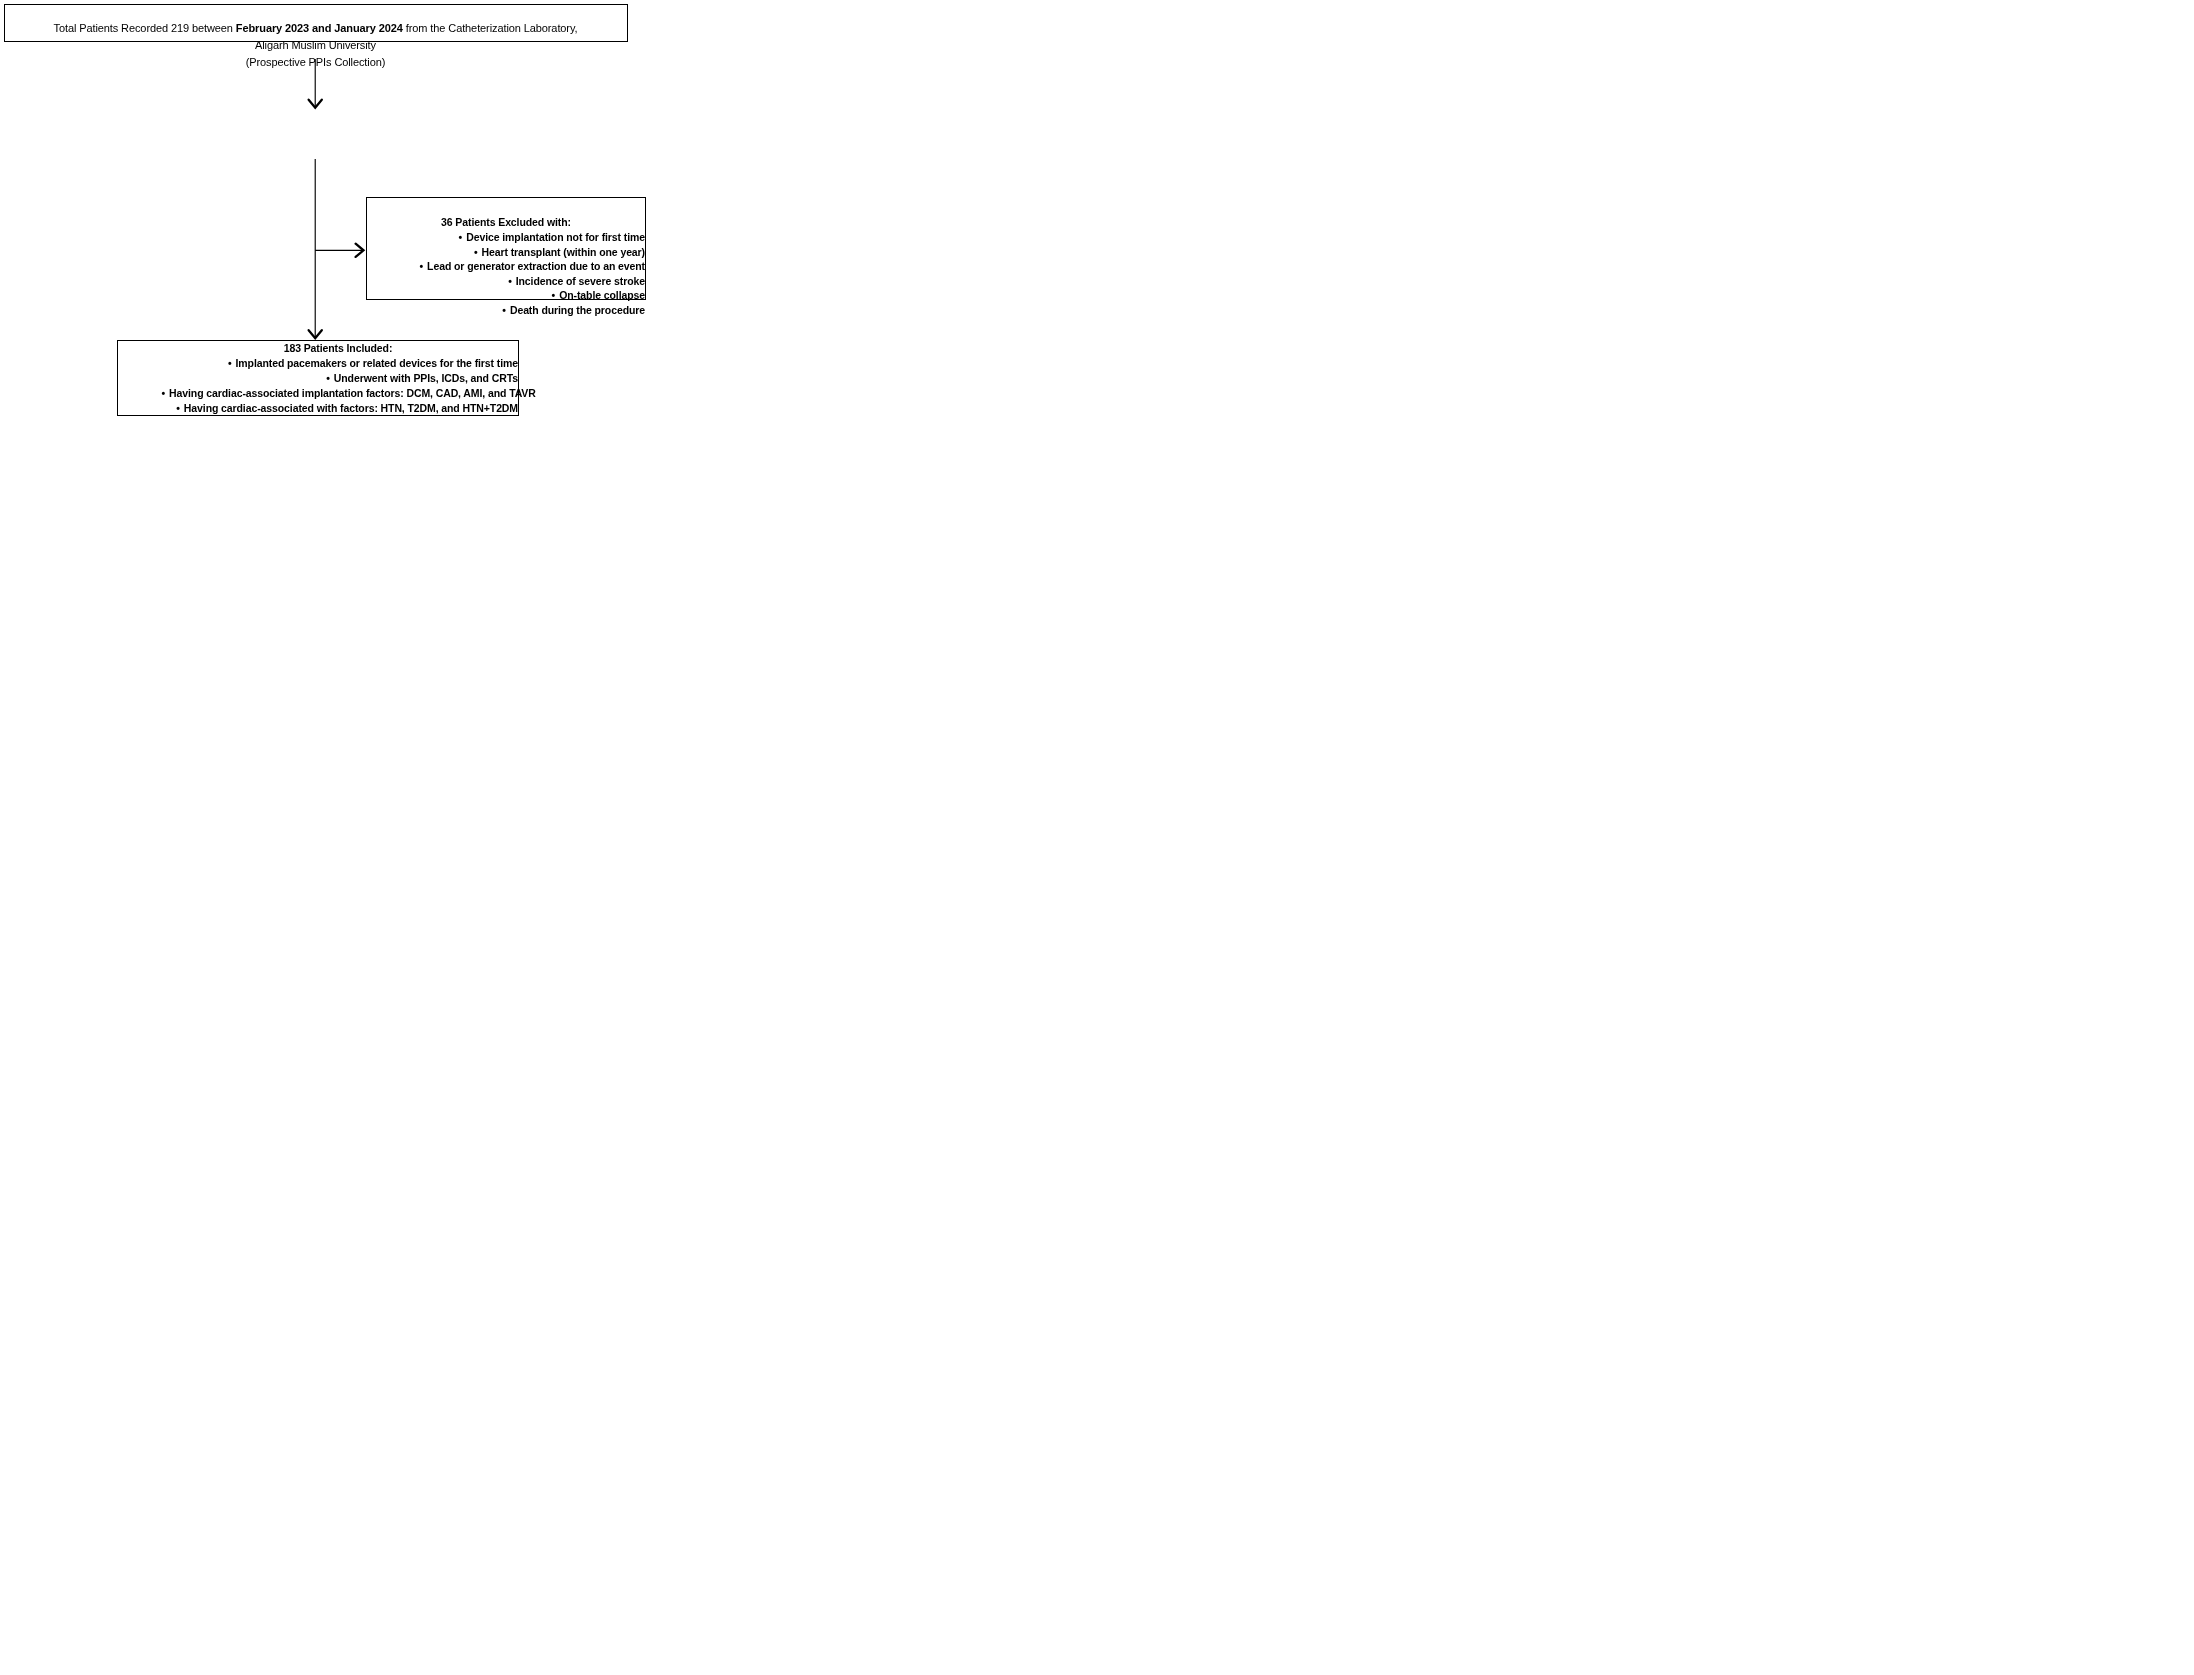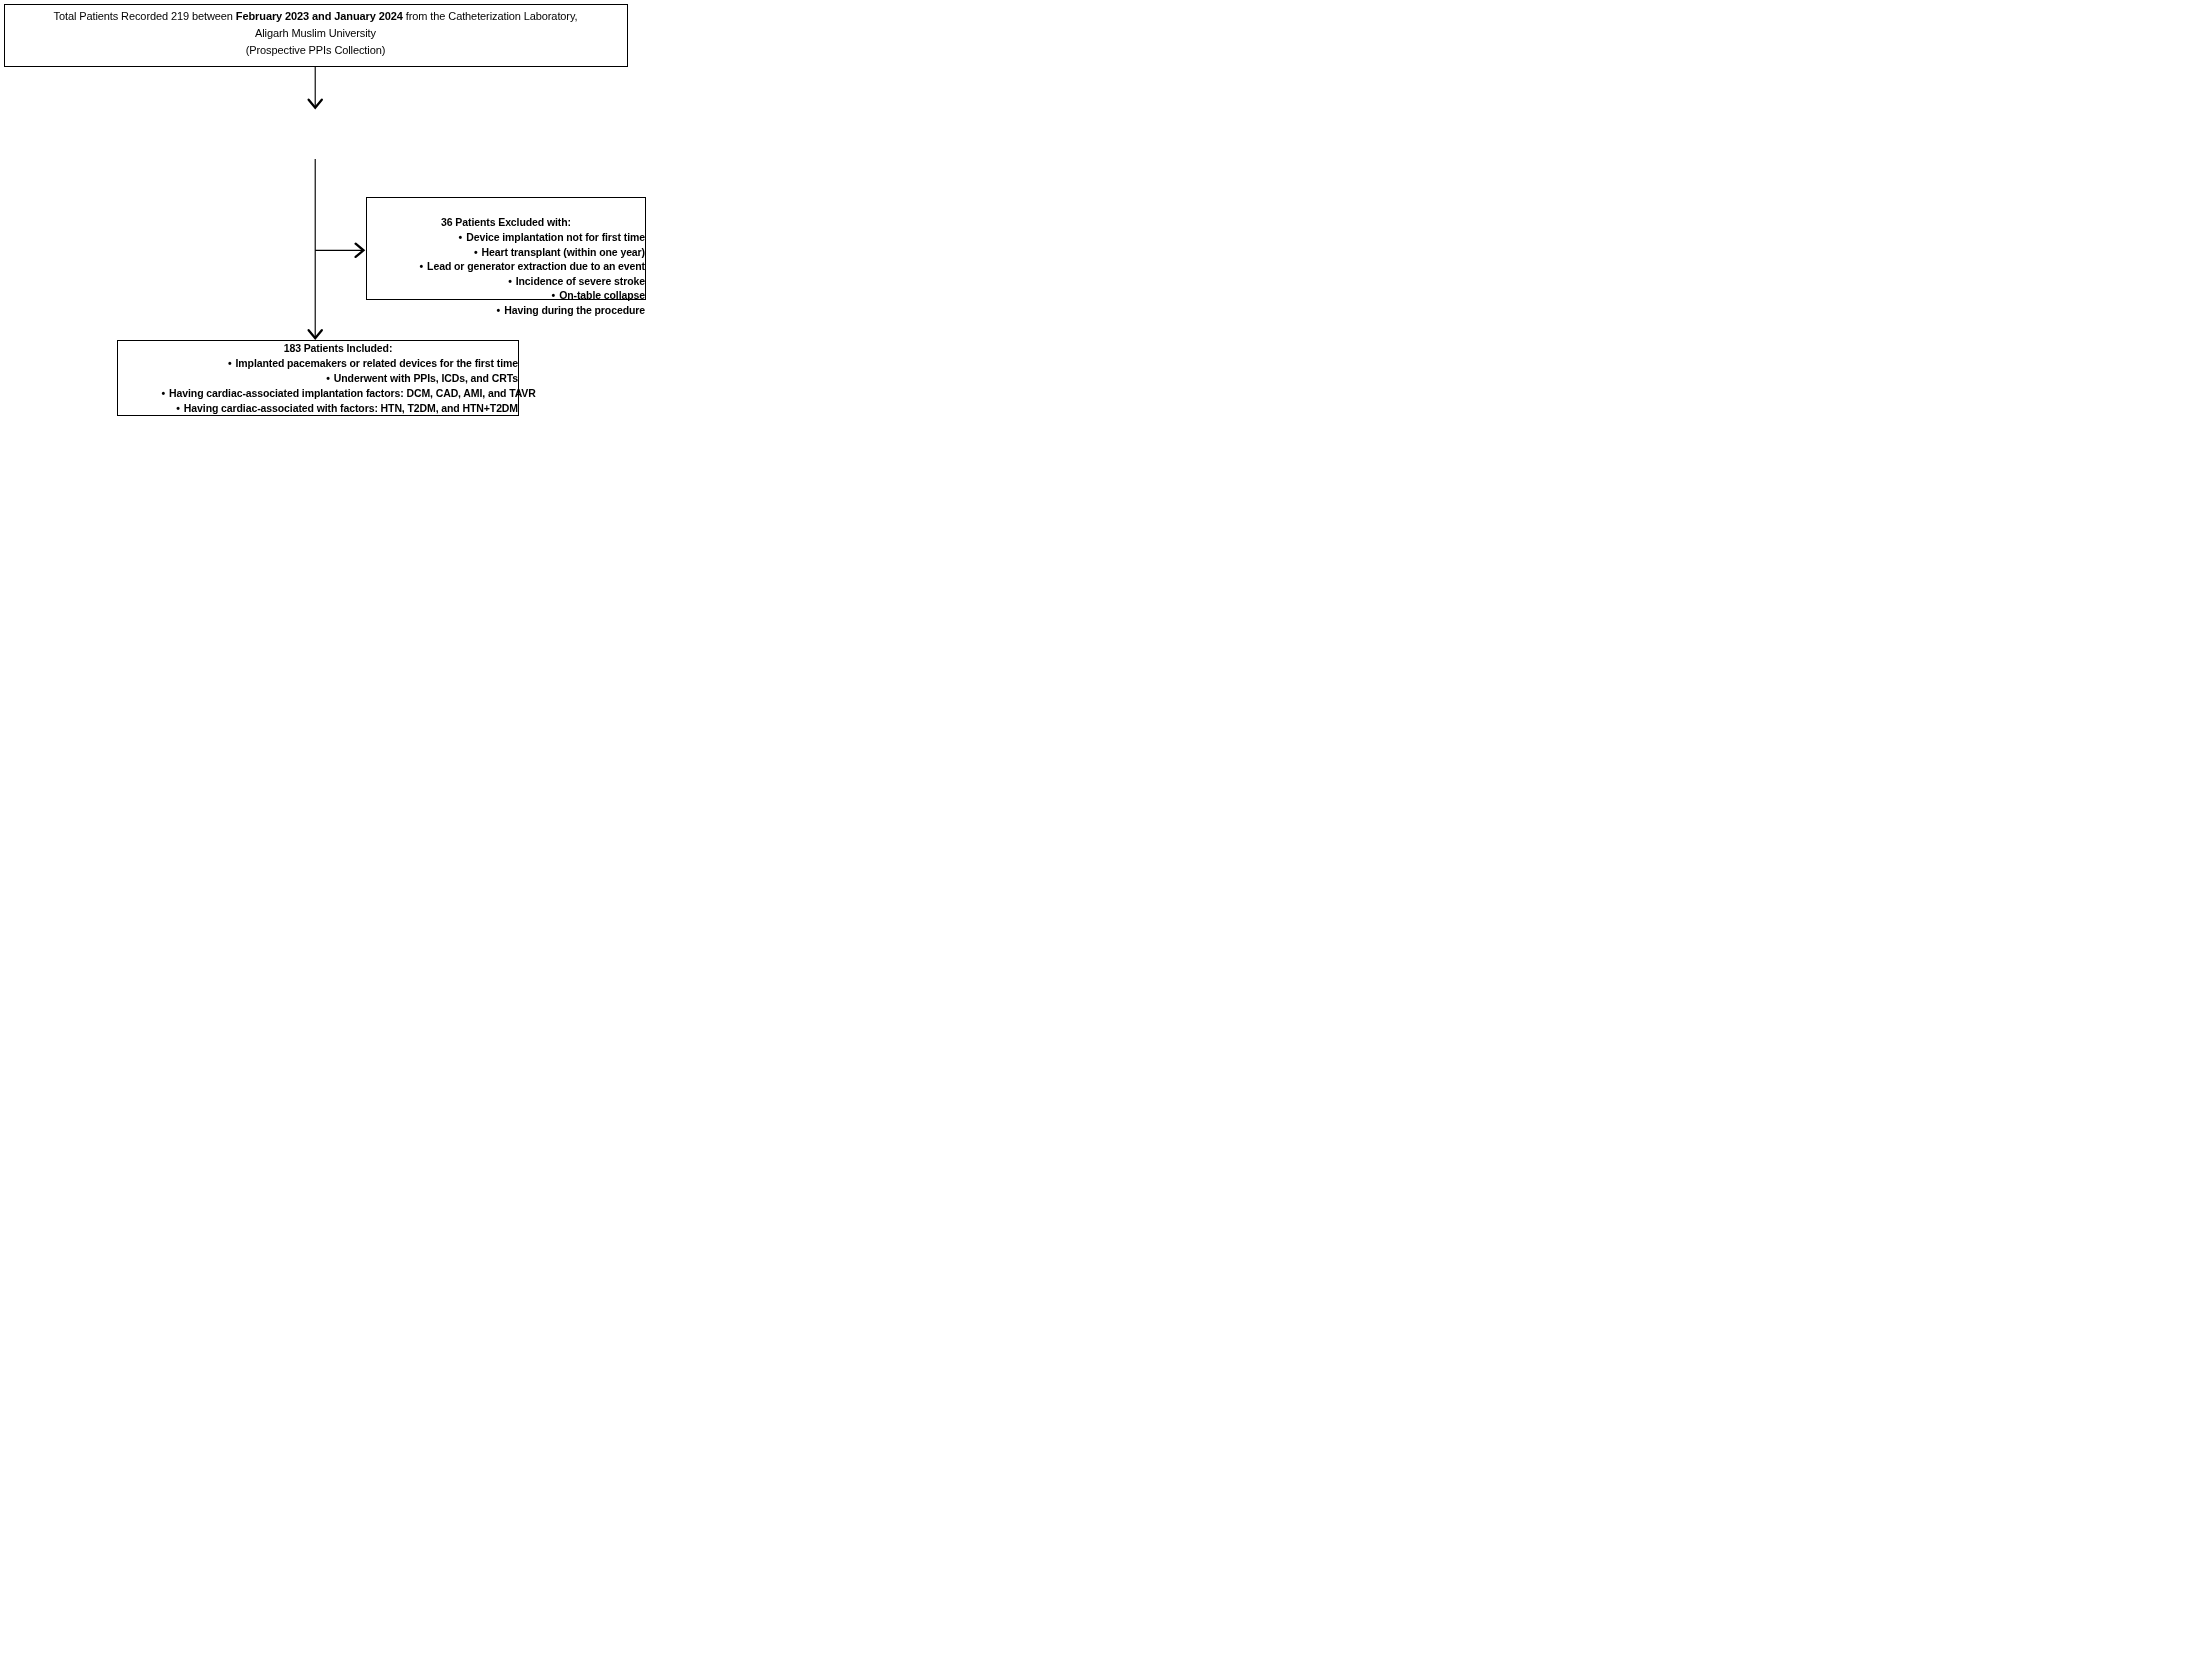--- a/index.html
+++ b/index.html
@@ -41,23 +41,23 @@
     box-sizing: border-box;
     border: 1.3px solid #000000;
     background: #ffffff;
   }
   .line {
     white-space: pre;
     text-align: center;
   }
   .box-top {
     left: 3.5px; top: 4.4px;
-    width: 624px; height: 63px;
+    width: 624px; height: 38px;
     font-size: 11px;
-    padding-top: 3px;
+    padding-top: 15px;
   }
   .box-top .line { line-height: 16.7px; }
   .box-identified {
     left: 152px; top: 109px;
     width: 332px; height: 50px;
     font-size: 10.5px;
     padding-top: 0.9px;
   }
   .box-identified .line { line-height: 16px; }
   .box-excluded {
@@ -118,21 +118,21 @@
   </div>
 
 
   <div class="box box-excluded">
     <div class="title">36 Patients Excluded with:</div>
     <div class="brow"><span class="bul">•</span><span>Device implantation not for first time</span></div>
     <div class="brow"><span class="bul">•</span><span>Heart transplant (within one year)</span></div>
     <div class="brow"><span class="bul">•</span><span>Lead or generator extraction due to an event</span></div>
     <div class="brow"><span class="bul">•</span><span>Incidence of severe stroke</span></div>
     <div class="brow"><span class="bul">•</span><span>On-table collapse</span></div>
-    <div class="brow"><span class="bul">•</span><span>Having during the procedure</span></div>
+    <div class="brow"><span class="bul">•</span><span>Death during the procedure</span></div>
   </div>
 
   <div class="box box-included">
     <div class="title">183 Patients Included:</div>
     <div class="brow"><span class="bul">•</span><span>Implanted pacemakers or related devices for the first time</span></div>
     <div class="brow"><span class="bul">•</span><span>Underwent with PPIs, ICDs, and CRTs</span></div>
     <div class="brow"><span class="bul">•</span><span>Having cardiac-associated implantation factors: DCM, CAD, AMI, and TAVR</span></div>
     <div class="brow"><span class="bul">•</span><span>Having cardiac-associated with factors: HTN, T2DM, and HTN+T2DM</span></div>
   </div>
 

